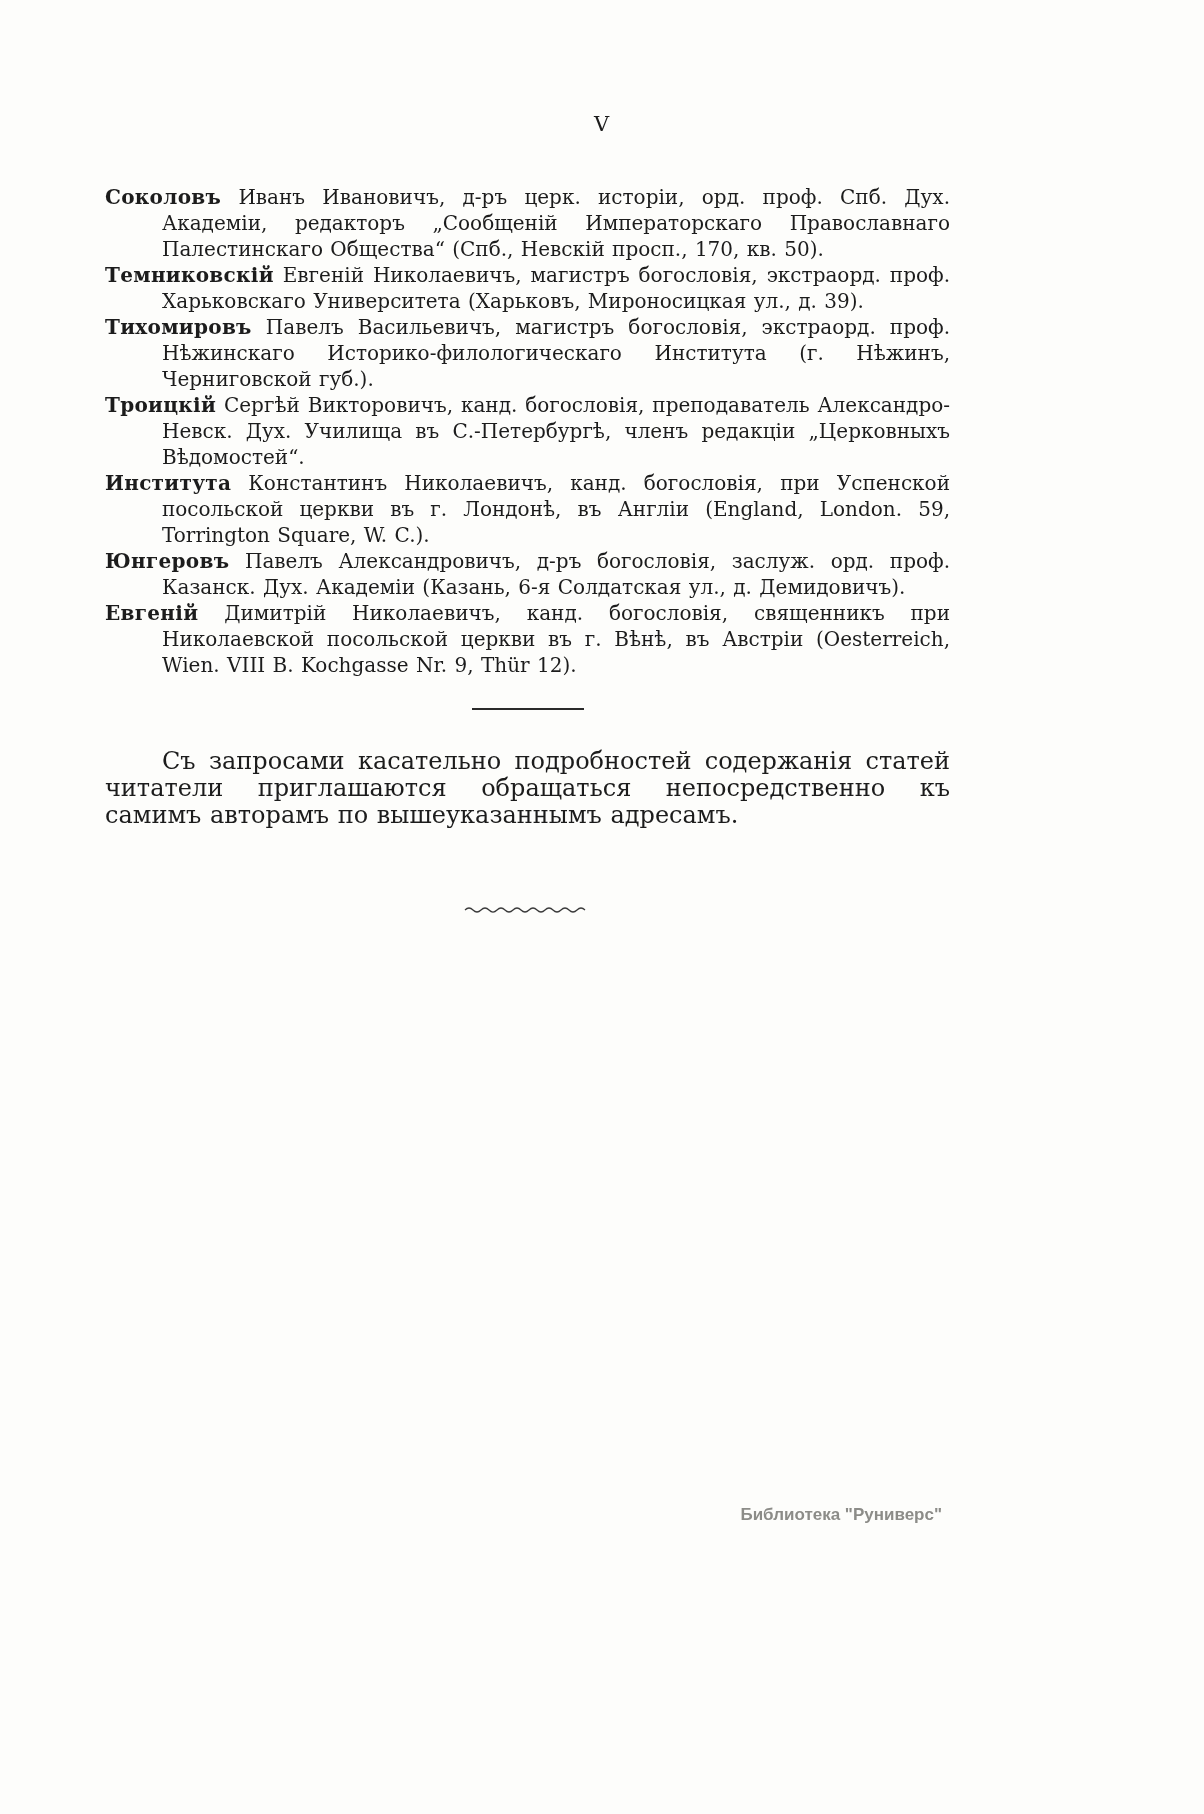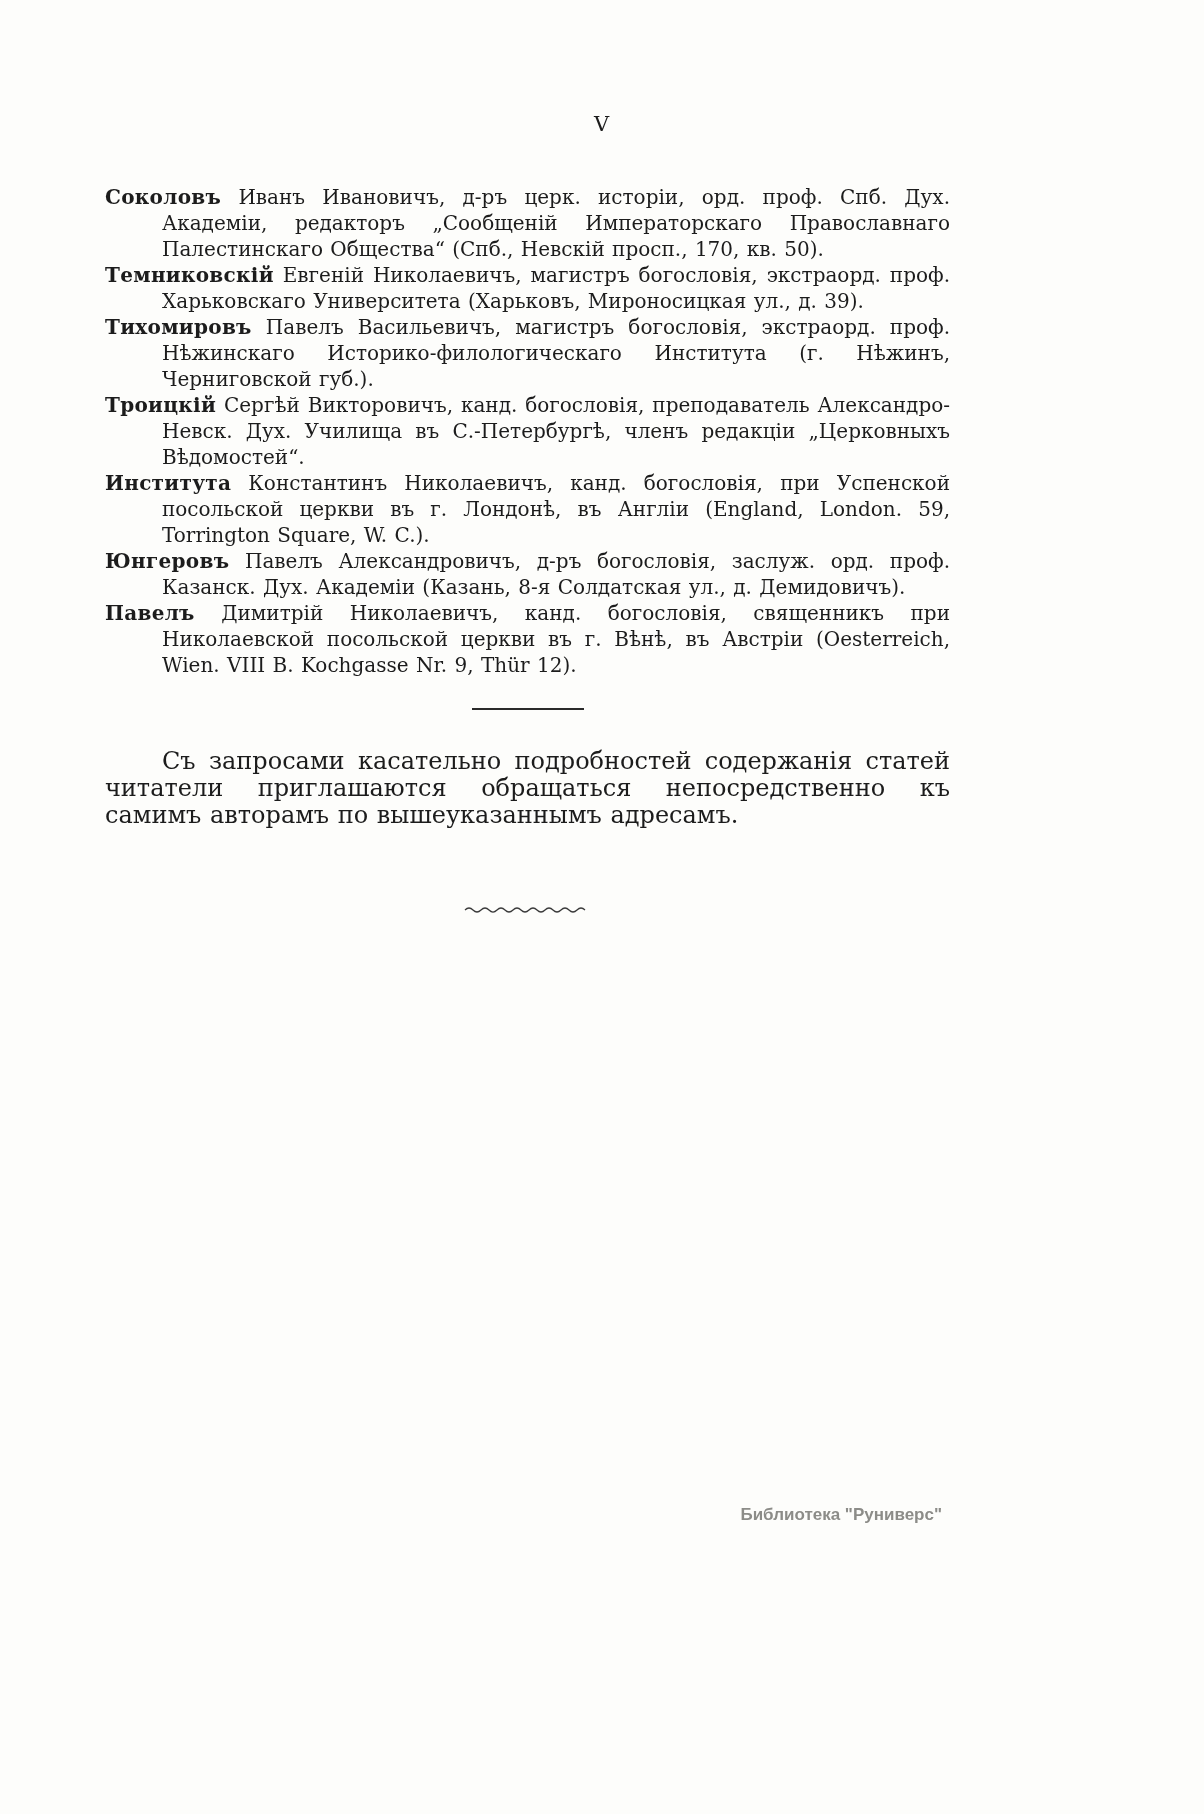--- a/index.html
+++ b/index.html
@@ -107,25 +107,25 @@
     </p>
 
     <p class="entry">
       <span class="surname">Института</span>
       <span>Константинъ Николаевичъ, канд. богословія, при Успенской посольской церкви въ г. Лондонѣ, въ Англіи (England, London. 59, Torrington Square, W. C.).</span>
     </p>
 
 
     <p class="entry">
       <span class="surname">Юнгеровъ</span>
-      <span>Павелъ Александровичъ, д-ръ богословія, заслуж. орд. проф. Казанск. Дух. Академіи (Казань, 8-я Солдатская ул., д. Демидовичъ).</span>
+      <span>Павелъ Александровичъ, д-ръ богословія, заслуж. орд. проф. Казанск. Дух. Академіи (Казань, 6-я Солдатская ул., д. Демидовичъ).</span>
     </p>
 
     <p class="entry">
-      <span class="surname">Павелъ</span>
+      <span class="surname">Евгеній</span>
       <span>Димитрій Николаевичъ, канд. богословія, священникъ при Николаевской посольской церкви въ г. Вѣнѣ, въ Австріи (Oesterreich, Wien. VIII B. Kochgasse Nr. 9, Thür 12).</span>
     </p>
 
     <div class="rule-divider"></div>
 
     <p class="closing-note">Съ запросами касательно подробностей содержанія статей читатели приглашаются обращаться непосредственно къ самимъ авторамъ по вышеуказаннымъ адресамъ.</p>
 
     <div class="squiggle-wrap">
       <svg width="130" height="12" viewBox="0 0 130 12">
         <path d="M2 6 q4 -4 8 0 t8 0 t8 0 t8 0 t8 0 t8 0 t8 0 t8 0 t8 0 t8 0 t8 0 t8 0 t8 0 t8 0 t8 0" fill="none" stroke="#3a3a3a" stroke-width="1.2"></path>

